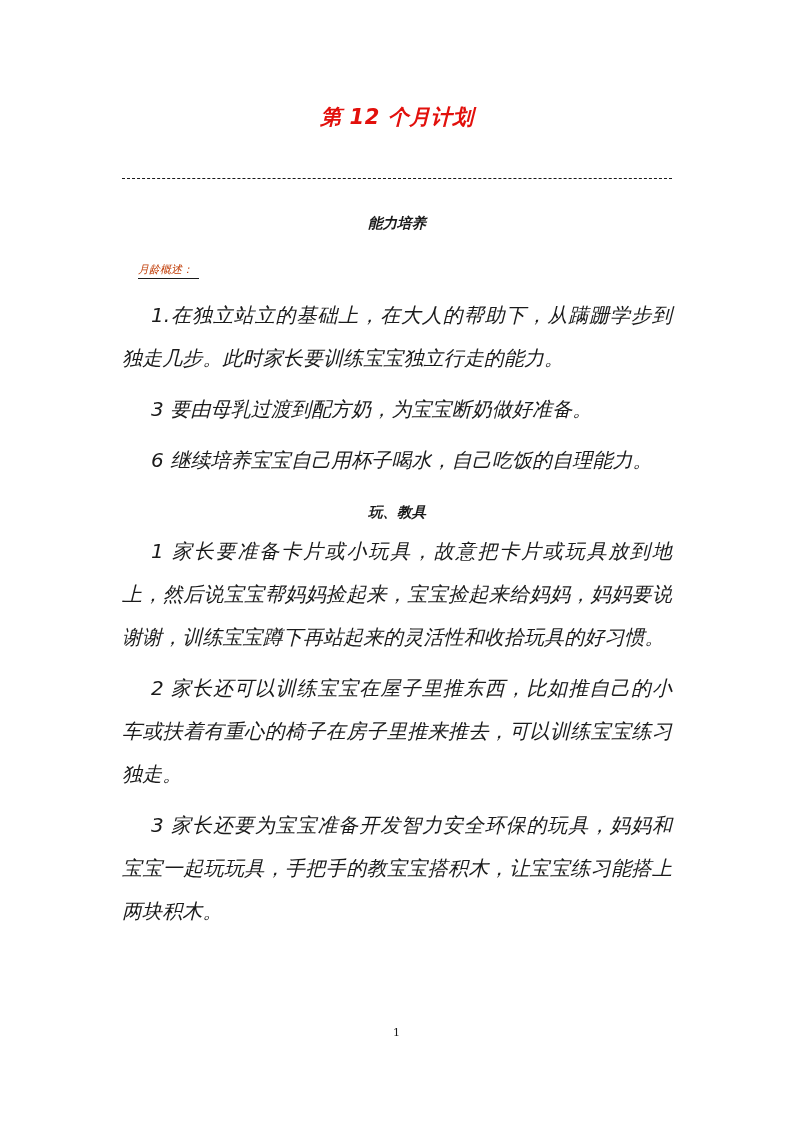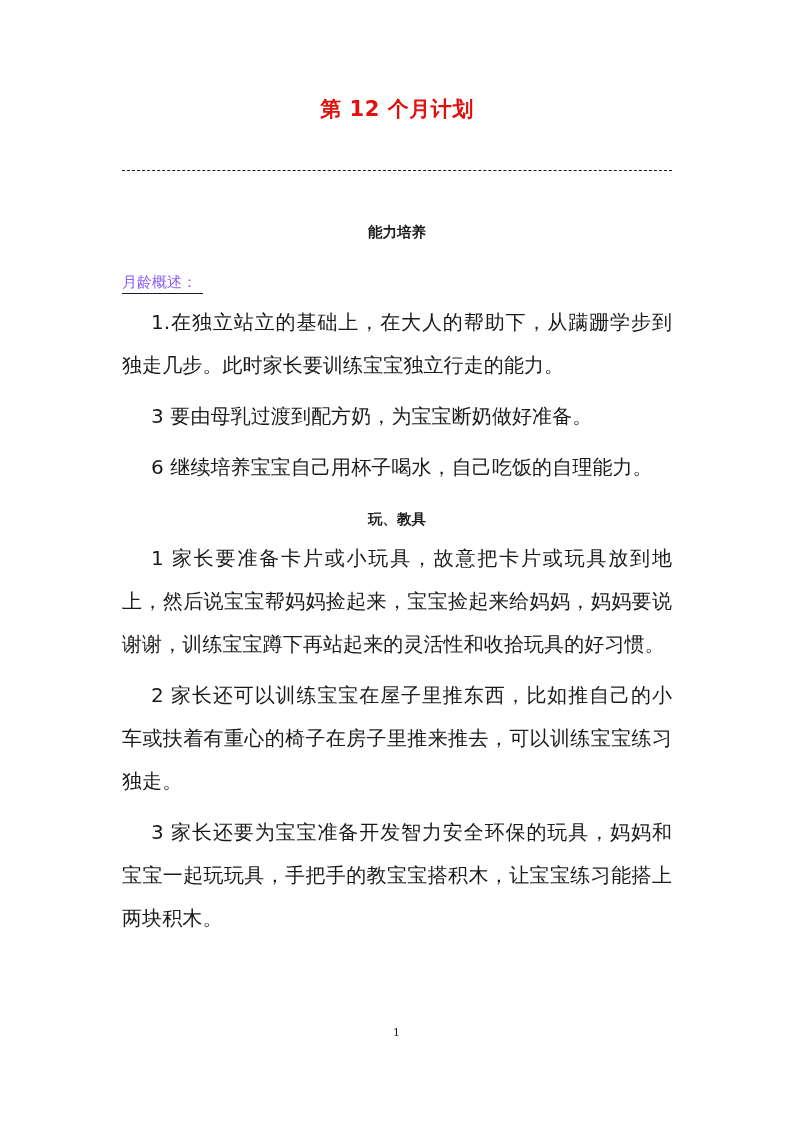--- a/index.html
+++ b/index.html
@@ -13,22 +13,23 @@
     height: 1122px;
     background: #ffffff;
     margin: 0 auto;
     overflow: hidden;
     font-family: "DejaVu Sans", "Liberation Sans", sans-serif;
     box-sizing: border-box;
   }
   .content {
     position: absolute;
     left: 122px;
-    top: 0;
+    top: 8px;
     width: 550px;
+    font-style: italic;
   }
 
   
   .doc-title {
     text-align: center;
     color: #e2100c;
     font-size: 21px;
     font-weight: bold;
     letter-spacing: 0.5px;
     margin: 0;
@@ -52,28 +53,28 @@
 
   
   .section-heading {
     text-align: center;
     font-size: 14.5px;
     font-weight: bold;
     color: #1a1a1a;
     margin: 0;
     line-height: 1.4;
   }
-  .heading-ability { margin-top: 51px; }
+  .heading-ability { margin-top: 34px; }
   .heading-toys { margin-top: 20px; }
 
   
   .sub-heading {
-    font-size: 15px;
-    color: #8b5cf6;
-    margin: 0;
+    font-size: 11px;
+    color: #c2410c;
+    margin: 16px;
     margin-top: 28px;
     line-height: 1.5;
   }
   .sub-heading span {
     border-bottom: 1px solid #1a1a1a;
     padding-bottom: 2px;
     padding-right: 6px;
   }
 
   

